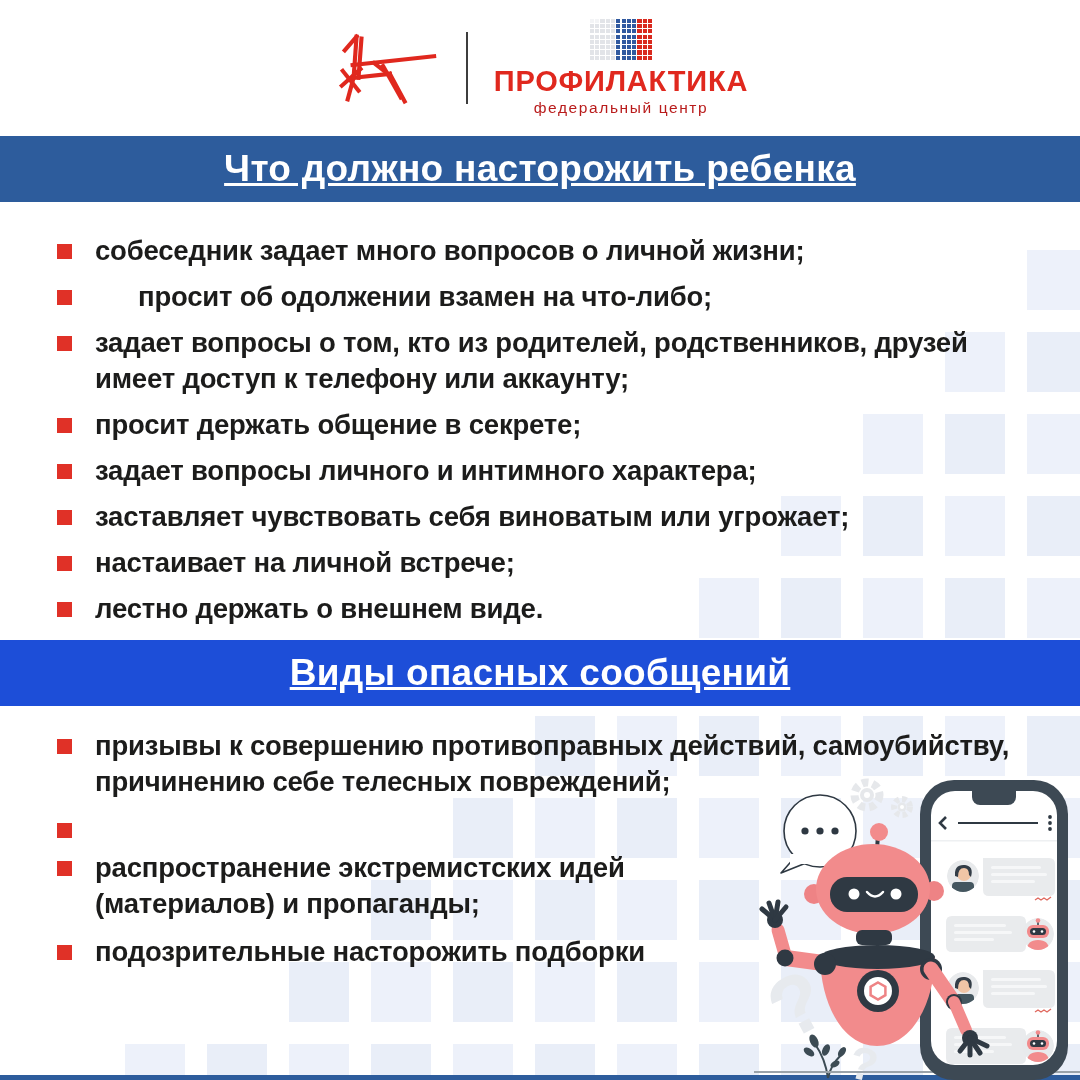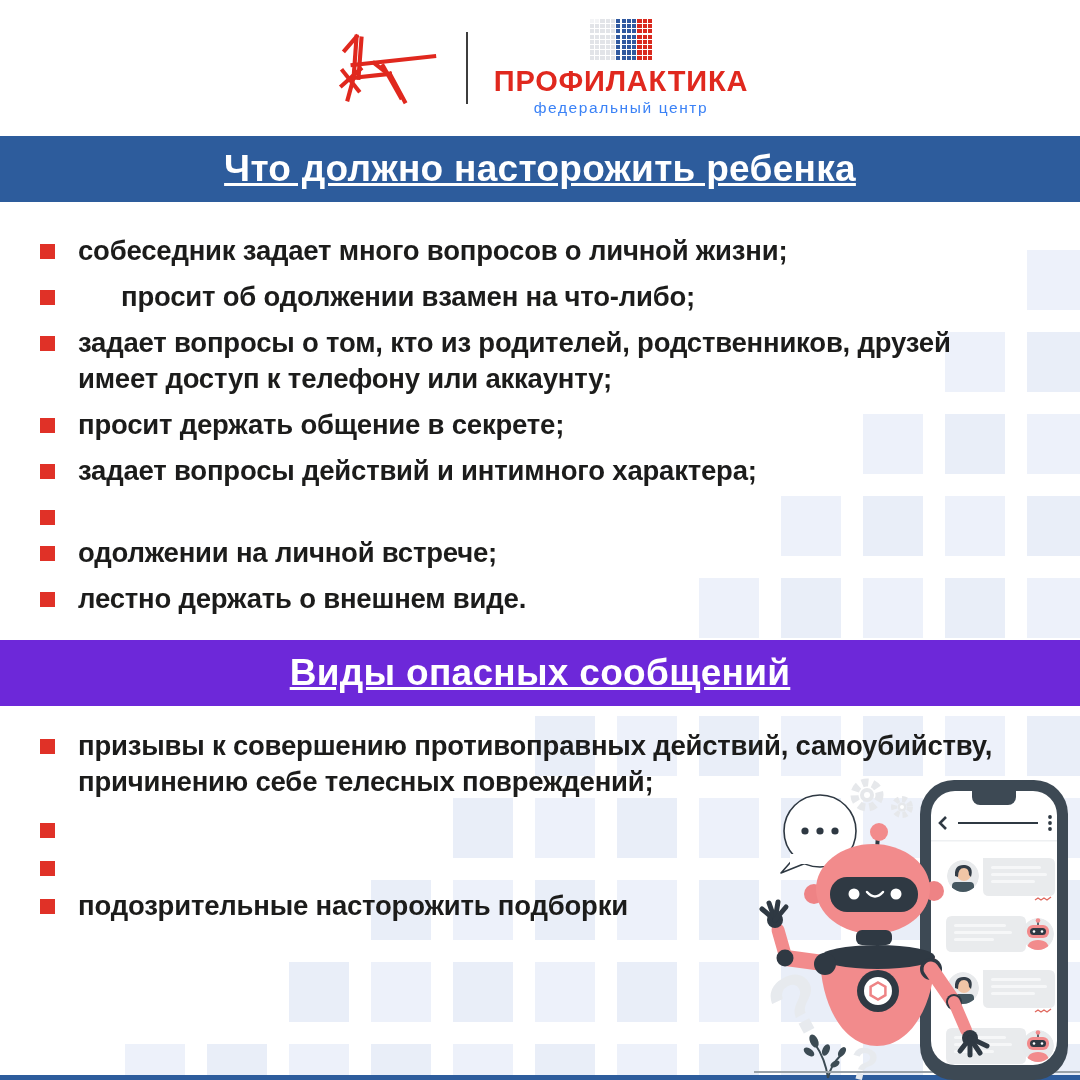--- a/index.html
+++ b/index.html
@@ -15,21 +15,21 @@
   .logo-block{display:flex;flex-direction:column;align-items:center;}
   .pixgrid{display:grid;grid-template-columns:repeat(12,4.2px);grid-auto-rows:4.2px;gap:1.1px;margin-bottom:6px;}
   .pixgrid i{display:block;width:4.2px;height:4.2px;}
   .brand{font-size:29px;font-weight:800;letter-spacing:0.8px;line-height:1.05;}
   .brand-sub{font-size:15.5px;letter-spacing:1.6px;margin-top:3px;}
   
   .banner{position:absolute;left:0;width:1080px;height:66px;display:flex;align-items:center;
           justify-content:center;z-index:2;}
   .banner span{color:#ffffff;font-size:37px;font-weight:800;letter-spacing:0.3px;text-decoration:underline;}
   
-  .list{position:absolute;left:40px;width:985px;display:flex;flex-direction:column;z-index:2;}
+  .list{position:absolute;left:57px;width:985px;display:flex;flex-direction:column;z-index:2;}
   #list1{top:233px;gap:10px;}
   #list2{top:728px;gap:12px;}
   .li{display:flex;align-items:flex-start;}
   .bullet{flex:0 0 15px;width:15px;height:15px;margin-top:11px;margin-right:23px;}
   .li-text{font-size:27.5px;font-weight:700;line-height:36px;letter-spacing:-0.2px;
            white-space:pre-line;}
   
   #illus{position:absolute;left:750px;top:770px;width:330px;height:310px;z-index:3;}
   .bottom-bar{position:absolute;left:0;bottom:0;width:1080px;height:5px;z-index:1;}
 </style>
@@ -212,21 +212,21 @@
           <i style="background: rgb(226, 228, 232);"></i>
           <i style="background: rgb(48, 89, 159);"></i>
           <i style="background: rgb(48, 89, 159);"></i>
           <i style="background: rgb(48, 89, 159);"></i>
           <i style="background: rgb(48, 89, 159);"></i>
           <i style="background: rgb(217, 41, 30);"></i>
           <i style="background: rgb(217, 41, 30);"></i>
           <i style="background: rgb(217, 41, 30);"></i>
         </div>
       <div class="brand" style="color: rgb(224, 40, 30);">ПРОФИЛАКТИКА</div>
-      <div class="brand-sub" style="color: #3b82f6;">федеральный центр</div>
+      <div class="brand-sub" style="color: #b91c1c;">федеральный центр</div>
     </div>
   </div>
 
   <div class="banner" style="top: 136px; background: rgb(45, 92, 156);">
     <span>Что должно насторожить ребенка</span>
   </div>
 
   <div class="list" id="list1">
 
       <div class="li">
@@ -245,56 +245,59 @@
 имеет доступ к телефону или аккаунту;</span>
       </div>
 
       <div class="li">
         <span class="bullet" style="background: rgb(224, 49, 39);"></span>
         <span class="li-text" style="color: rgb(28, 28, 27);">просит держать общение в секрете;</span>
       </div>
 
       <div class="li">
         <span class="bullet" style="background: rgb(224, 49, 39);"></span>
-        <span class="li-text" style="color: rgb(28, 28, 27);">задает вопросы действий и интимного характера;</span>
-      </div>
-
-      <div class="li">
-        <span class="bullet" style="background: rgb(224, 49, 39);"></span>
-      </div>
-
-      <div class="li">
-        <span class="bullet" style="background: rgb(224, 49, 39);"></span>
-        <span class="li-text" style="color: rgb(28, 28, 27);">одолжении на личной встрече;</span>
+        <span class="li-text" style="color: rgb(28, 28, 27);">задает вопросы личного и интимного характера;</span>
+      </div>
+
+      <div class="li">
+        <span class="bullet" style="background: rgb(224, 49, 39);"></span>
+        <span class="li-text" style="color: rgb(28, 28, 27);">заставляет чувствовать себя виноватым или угрожает;</span>
+      </div>
+
+      <div class="li">
+        <span class="bullet" style="background: rgb(224, 49, 39);"></span>
+        <span class="li-text" style="color: rgb(28, 28, 27);">настаивает на личной встрече;</span>
       </div>
 
       <div class="li">
         <span class="bullet" style="background: rgb(224, 49, 39);"></span>
         <span class="li-text" style="color: rgb(28, 28, 27);">лестно держать о внешнем виде.</span>
       </div>
     </div>
 
-  <div class="banner" style="top: 640px; background: #6d28d9;">
+  <div class="banner" style="top: 640px; background: #1d4ed8;">
     <span>Виды опасных сообщений</span>
   </div>
 
   <div class="list" id="list2">
 
       <div class="li">
         <span class="bullet" style="background: rgb(224, 49, 39);"></span>
         <span class="li-text" style="color: rgb(28, 28, 27);">призывы к совершению противоправных действий, самоубийству,
 причинению себе телесных повреждений;</span>
       </div>
 
       <div class="li">
         <span class="bullet" style="background: rgb(224, 49, 39);"></span>
       </div>
 
       <div class="li">
         <span class="bullet" style="background: rgb(224, 49, 39);"></span>
+        <span class="li-text" style="color: rgb(28, 28, 27);">распространение экстремистских идей
+(материалов) и пропаганды;</span>
       </div>
 
 
       <div class="li">
         <span class="bullet" style="background: rgb(224, 49, 39);"></span>
         <span class="li-text" style="color: rgb(28, 28, 27);">подозрительные насторожить подборки</span>
       </div>
     </div>
 
   <div class="bottom-bar" style="background: rgb(45, 92, 156);"></div>

